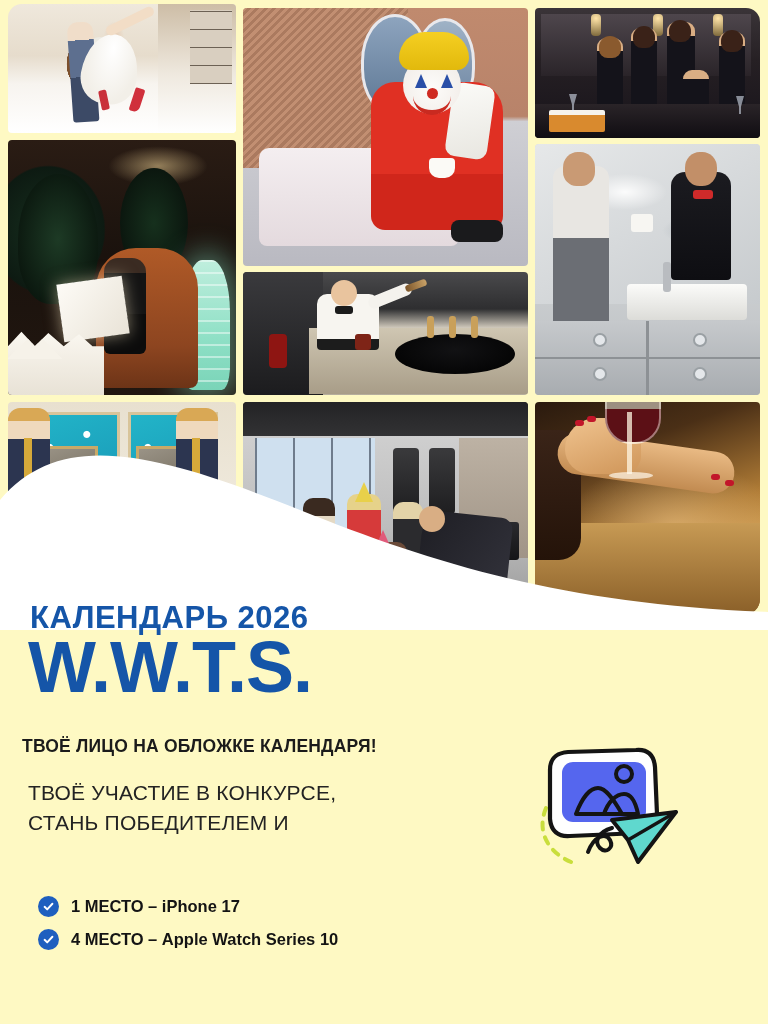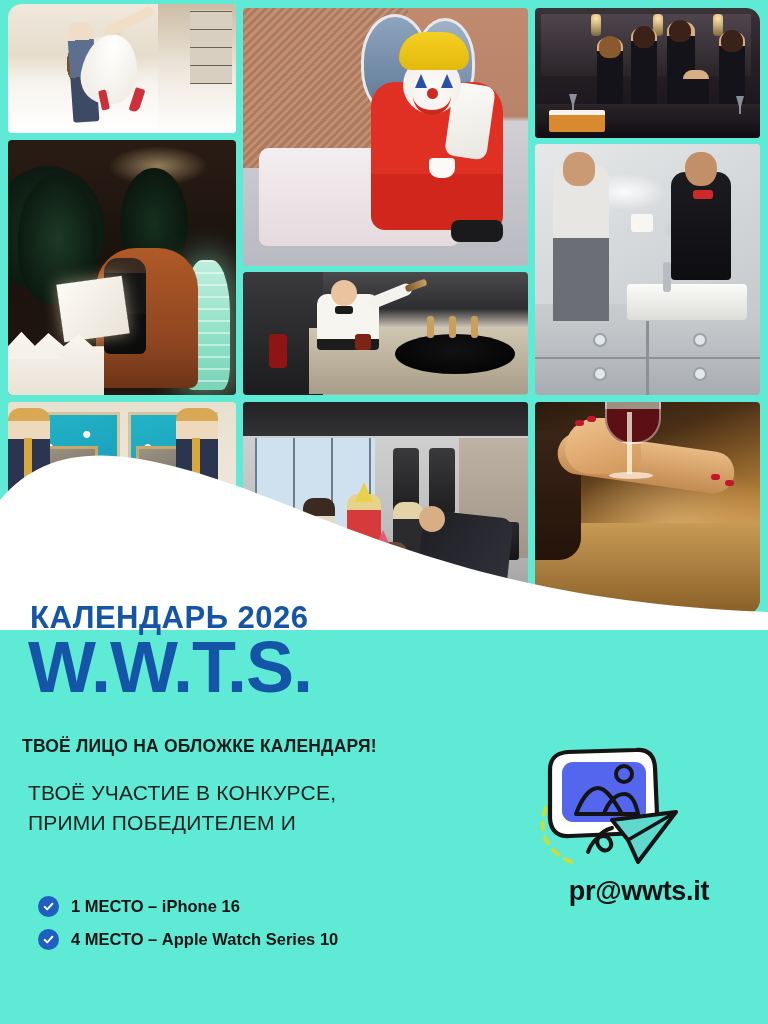--- a/index.html
+++ b/index.html
@@ -2,21 +2,21 @@
 <html><head>
 <meta charset="utf-8">
 <style>
   html,body{margin:0;padding:0;}
   body{
     width:768px;height:1024px;overflow:hidden;
     background:#ffffff;
     font-family:"Liberation Sans", sans-serif;
     -webkit-font-smoothing:antialiased;
   }
-  .poster{position:relative;width:768px;height:1024px;background:#5eead4;overflow:hidden;}
+  .poster{position:relative;width:768px;height:1024px;background:#fef9c3;overflow:hidden;}
 
   
   .collage{position:absolute;left:0;top:0;width:768px;height:625px;}
   .ph{position:absolute;overflow:hidden;background:#cfcfcf;}
 
   
   #p-dance{left:8px;top:4px;width:228px;height:129px;border-radius:14px 4px 4px 4px;
     background:
       radial-gradient(ellipse 34px 54px at 92px 66px,#f3f0ea 0%,#eceae2 60%,transparent 62%),
       radial-gradient(ellipse 16px 28px at 70px 60px,#8a5c35 0%,#7b4f2c 70%,transparent 72%),
@@ -455,31 +455,31 @@
   <div class="content">
 
     <div class="kicker">КАЛЕНДАРЬ 2026</div>
 
     <div class="bigtitle">W.W.T.S.</div>
 
     <div class="tagline">ТВОЁ ЛИЦО НА ОБЛОЖКЕ КАЛЕНДАРЯ!</div>
 
     <div class="lead">
       <div>ТВОЁ УЧАСТИЕ В КОНКУРСЕ,</div>
-      <div>ПРИМИ ПОБЕДИТЕЛЕМ И</div>
+      <div>СТАНЬ ПОБЕДИТЕЛЕМ И</div>
     </div>
 
     <div class="prizes">
       <div class="prow">
         <span class="chk">
           <svg width="13" height="13" viewBox="0 0 16 16">
               <path d="M3.2 8.4 L6.4 11.5 L12.8 4.6" stroke="#ffffff" stroke-width="2.4" fill="none" stroke-linecap="round" stroke-linejoin="round"></path>
             </svg>
         </span>
-        <span class="ptxt">1 МЕСТО – iPhone 16</span>
+        <span class="ptxt">1 МЕСТО – iPhone 17</span>
       </div>
       <div class="prow">
         <span class="chk">
           <svg width="13" height="13" viewBox="0 0 16 16">
               <path d="M3.2 8.4 L6.4 11.5 L12.8 4.6" stroke="#ffffff" stroke-width="2.4" fill="none" stroke-linecap="round" stroke-linejoin="round"></path>
             </svg>
         </span>
         <span class="ptxt">4 МЕСТО – Apple Watch Series 10</span>
       </div>
     </div>
@@ -496,15 +496,14 @@
     <path d="M56,78 C62,62 70,52 78,52 C86,52 94,64 102,78 Z" fill="none" stroke="#141414" stroke-width="4" stroke-linejoin="round"></path>
     <path d="M84,78 C88,66 96,58 104,58 C112,58 116,68 118,78 Z" fill="none" stroke="#141414" stroke-width="4" stroke-linejoin="round"></path>
     <circle cx="104" cy="38" r="8" fill="none" stroke="#141414" stroke-width="4"></circle>
 
     <path d="M92,84 L156,76 L118,126 L108,104 Z" fill="#5FD8CE" stroke="#141414" stroke-width="4" stroke-linejoin="round"></path>
     <path d="M108,104 L156,76" fill="none" stroke="#141414" stroke-width="3.4" stroke-linecap="round"></path>
 
     <path d="M92,92 C78,96 74,106 80,112 C86,118 94,112 90,104 C86,96 74,100 68,116" fill="none" stroke="#141414" stroke-width="4" stroke-linecap="round"></path>
   </svg>
 
-  <div class="email">pr@wwts.it</div>
 
 </div>
 
 </body></html>

